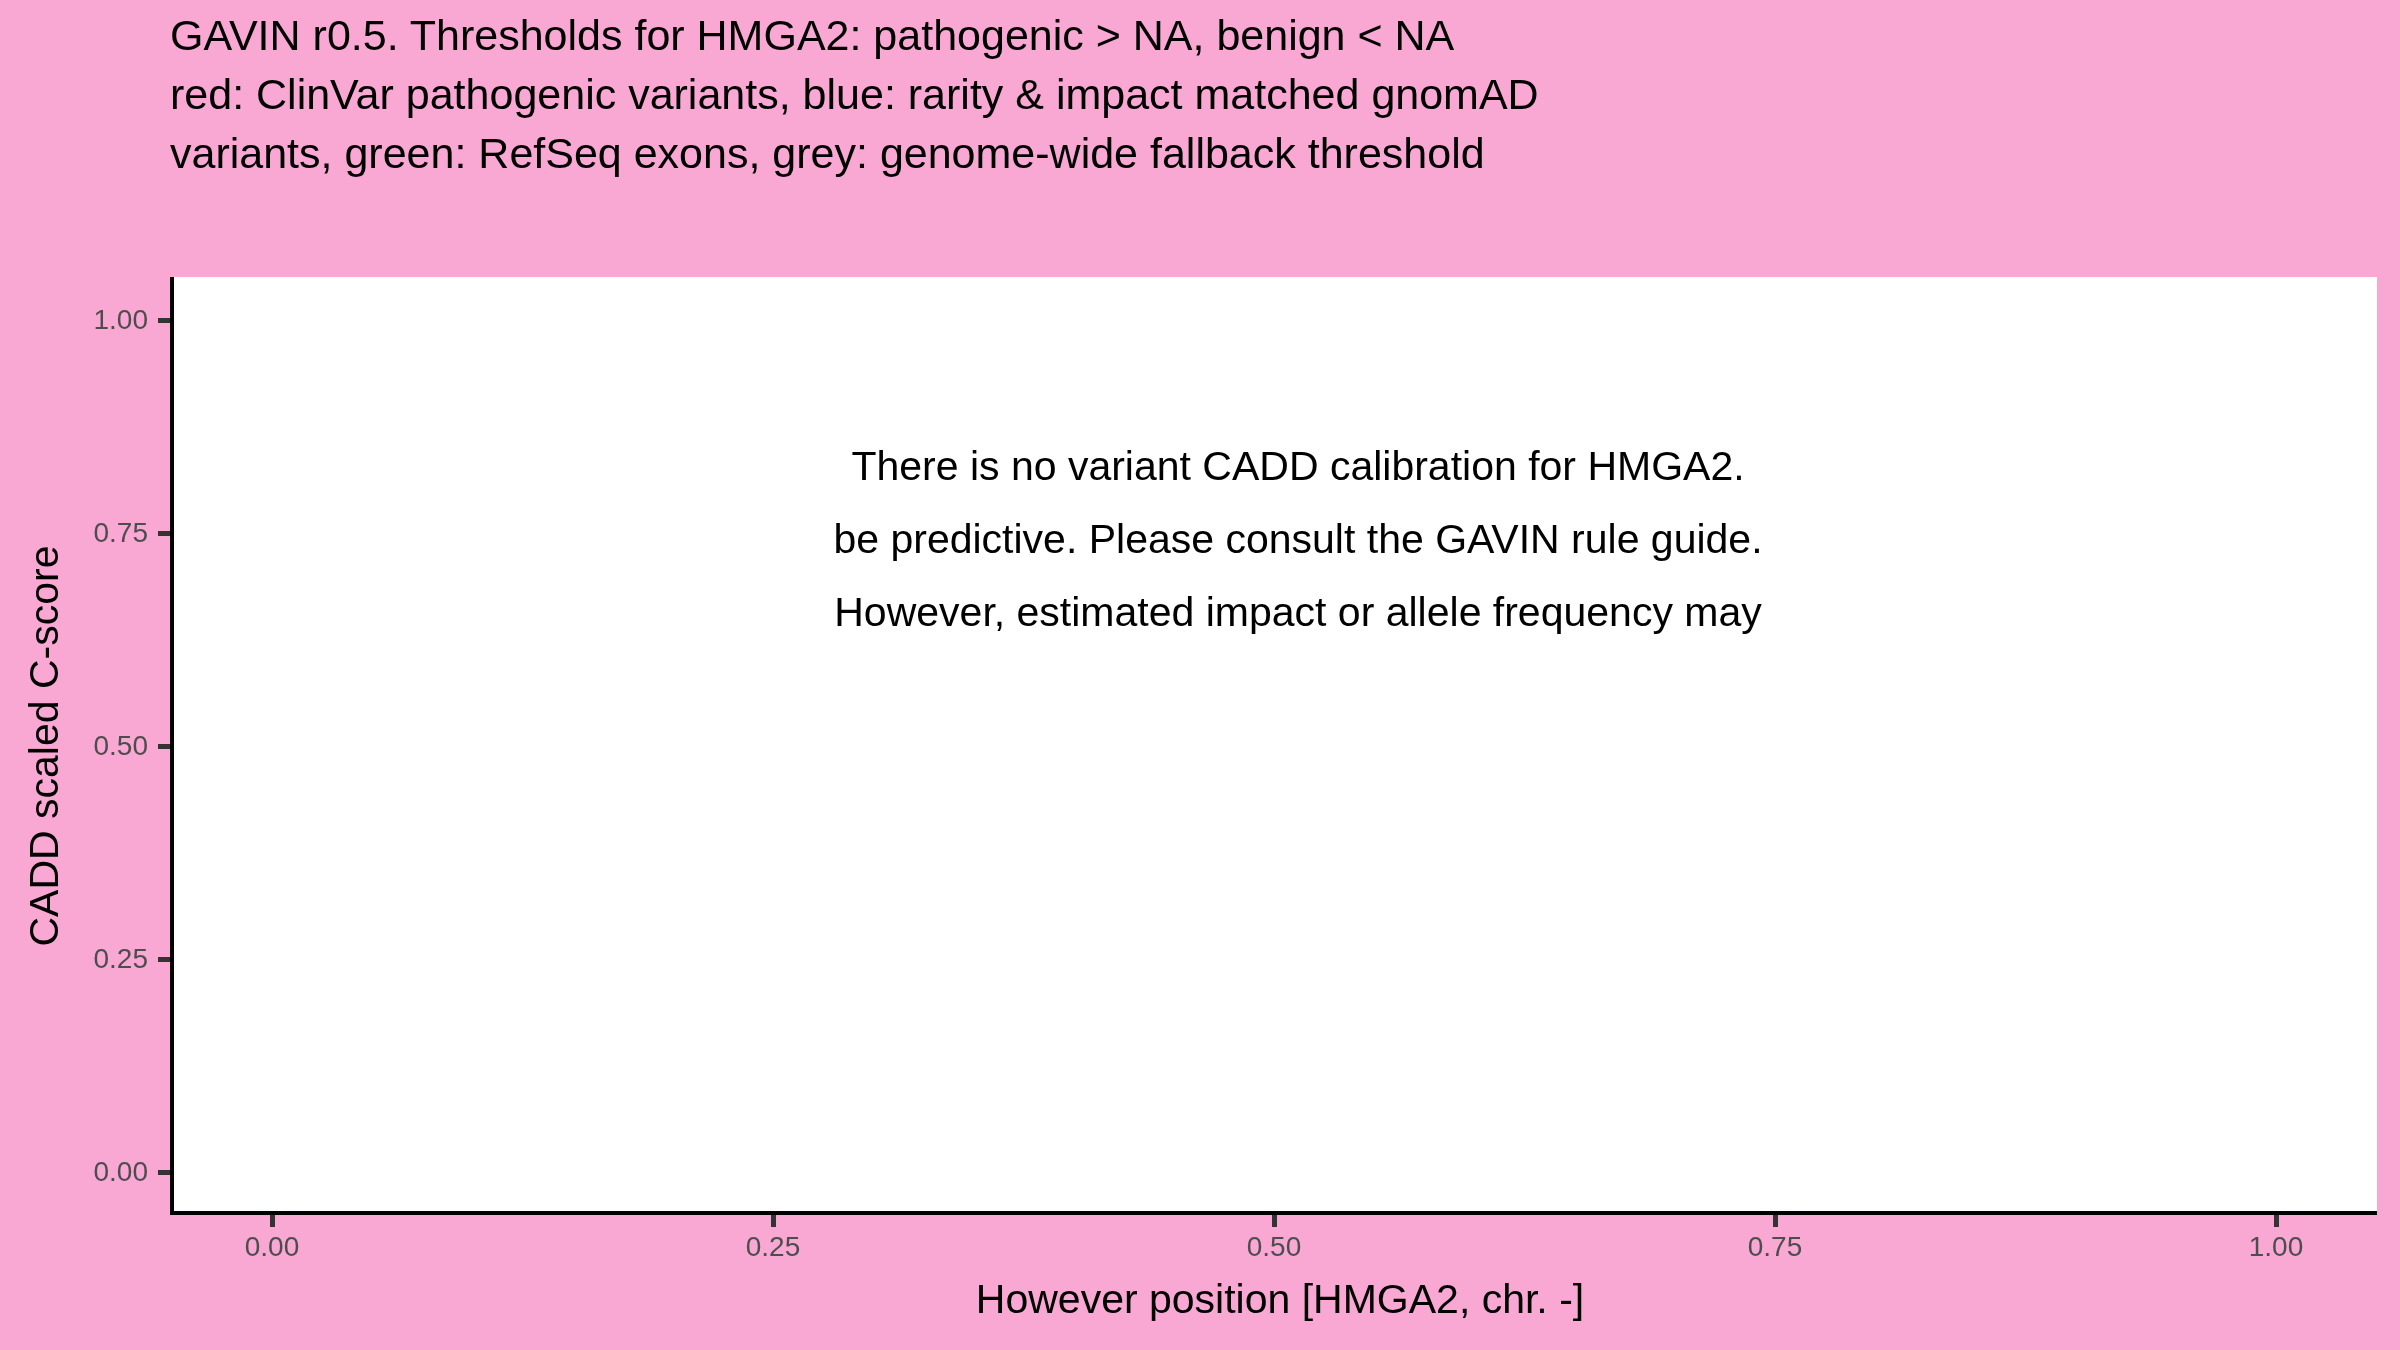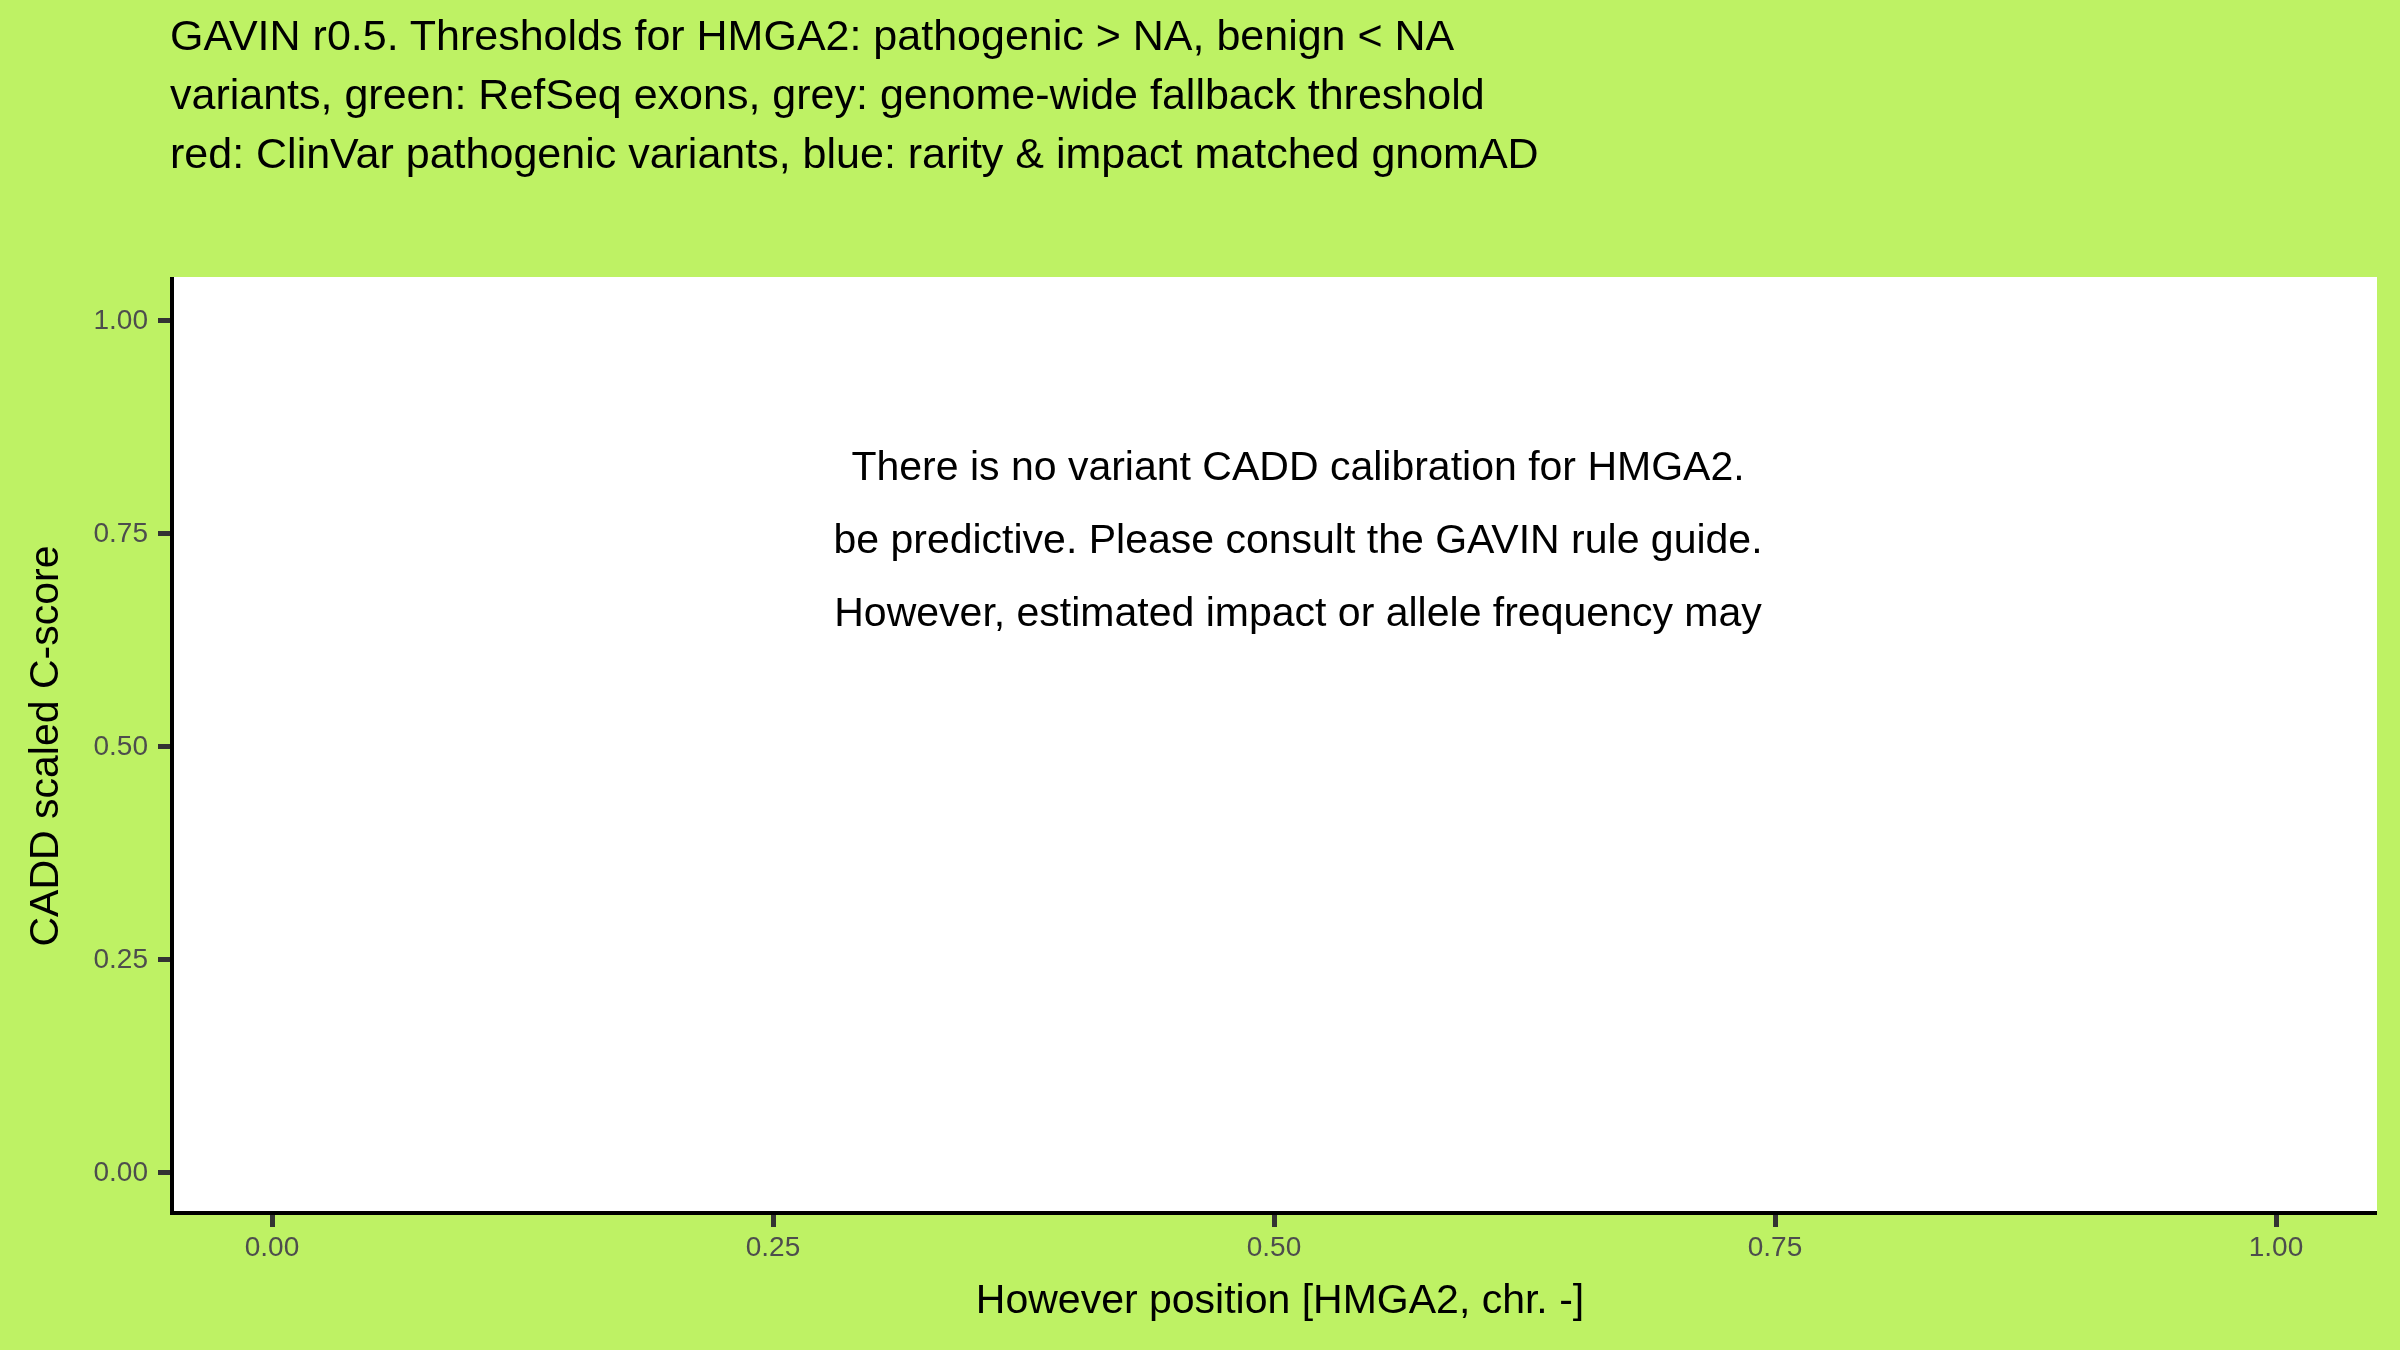--- a/index.html
+++ b/index.html
@@ -4,21 +4,21 @@
 <style>
   html, body {
     margin: 0;
     padding: 0;
     background: #ffffff;
   }
   .figure {
     position: relative;
     width: 2400px;
     height: 1350px;
-    background: #bef264;
+    background: #f9a8d4;
     font-family: "Liberation Sans", sans-serif;
     color: #000000;
     overflow: hidden;
   }
 
   
   .plot-title {
     position: absolute;
     left: 170px;
     top: 6px;
@@ -108,22 +108,22 @@
     transform: translate(-50%, -50%) rotate(-90deg);
   }
 </style>
 </head>
 <body>
 
 <div class="figure">
 
   <div class="plot-title">
     <div>GAVIN r0.5. Thresholds for HMGA2: pathogenic &gt; NA, benign &lt; NA</div>
+    <div>red: ClinVar pathogenic variants, blue: rarity &amp; impact matched gnomAD</div>
     <div>variants, green: RefSeq exons, grey: genome-wide fallback threshold</div>
-    <div>red: ClinVar pathogenic variants, blue: rarity &amp; impact matched gnomAD</div>
   </div>
 
   <div class="panel"></div>
 
   <div class="annotation">
     <div>There is no variant CADD calibration for HMGA2.</div>
     <div>be predictive. Please consult the GAVIN rule guide.</div>
     <div>However, estimated impact or allele frequency may</div>
   </div>
 

